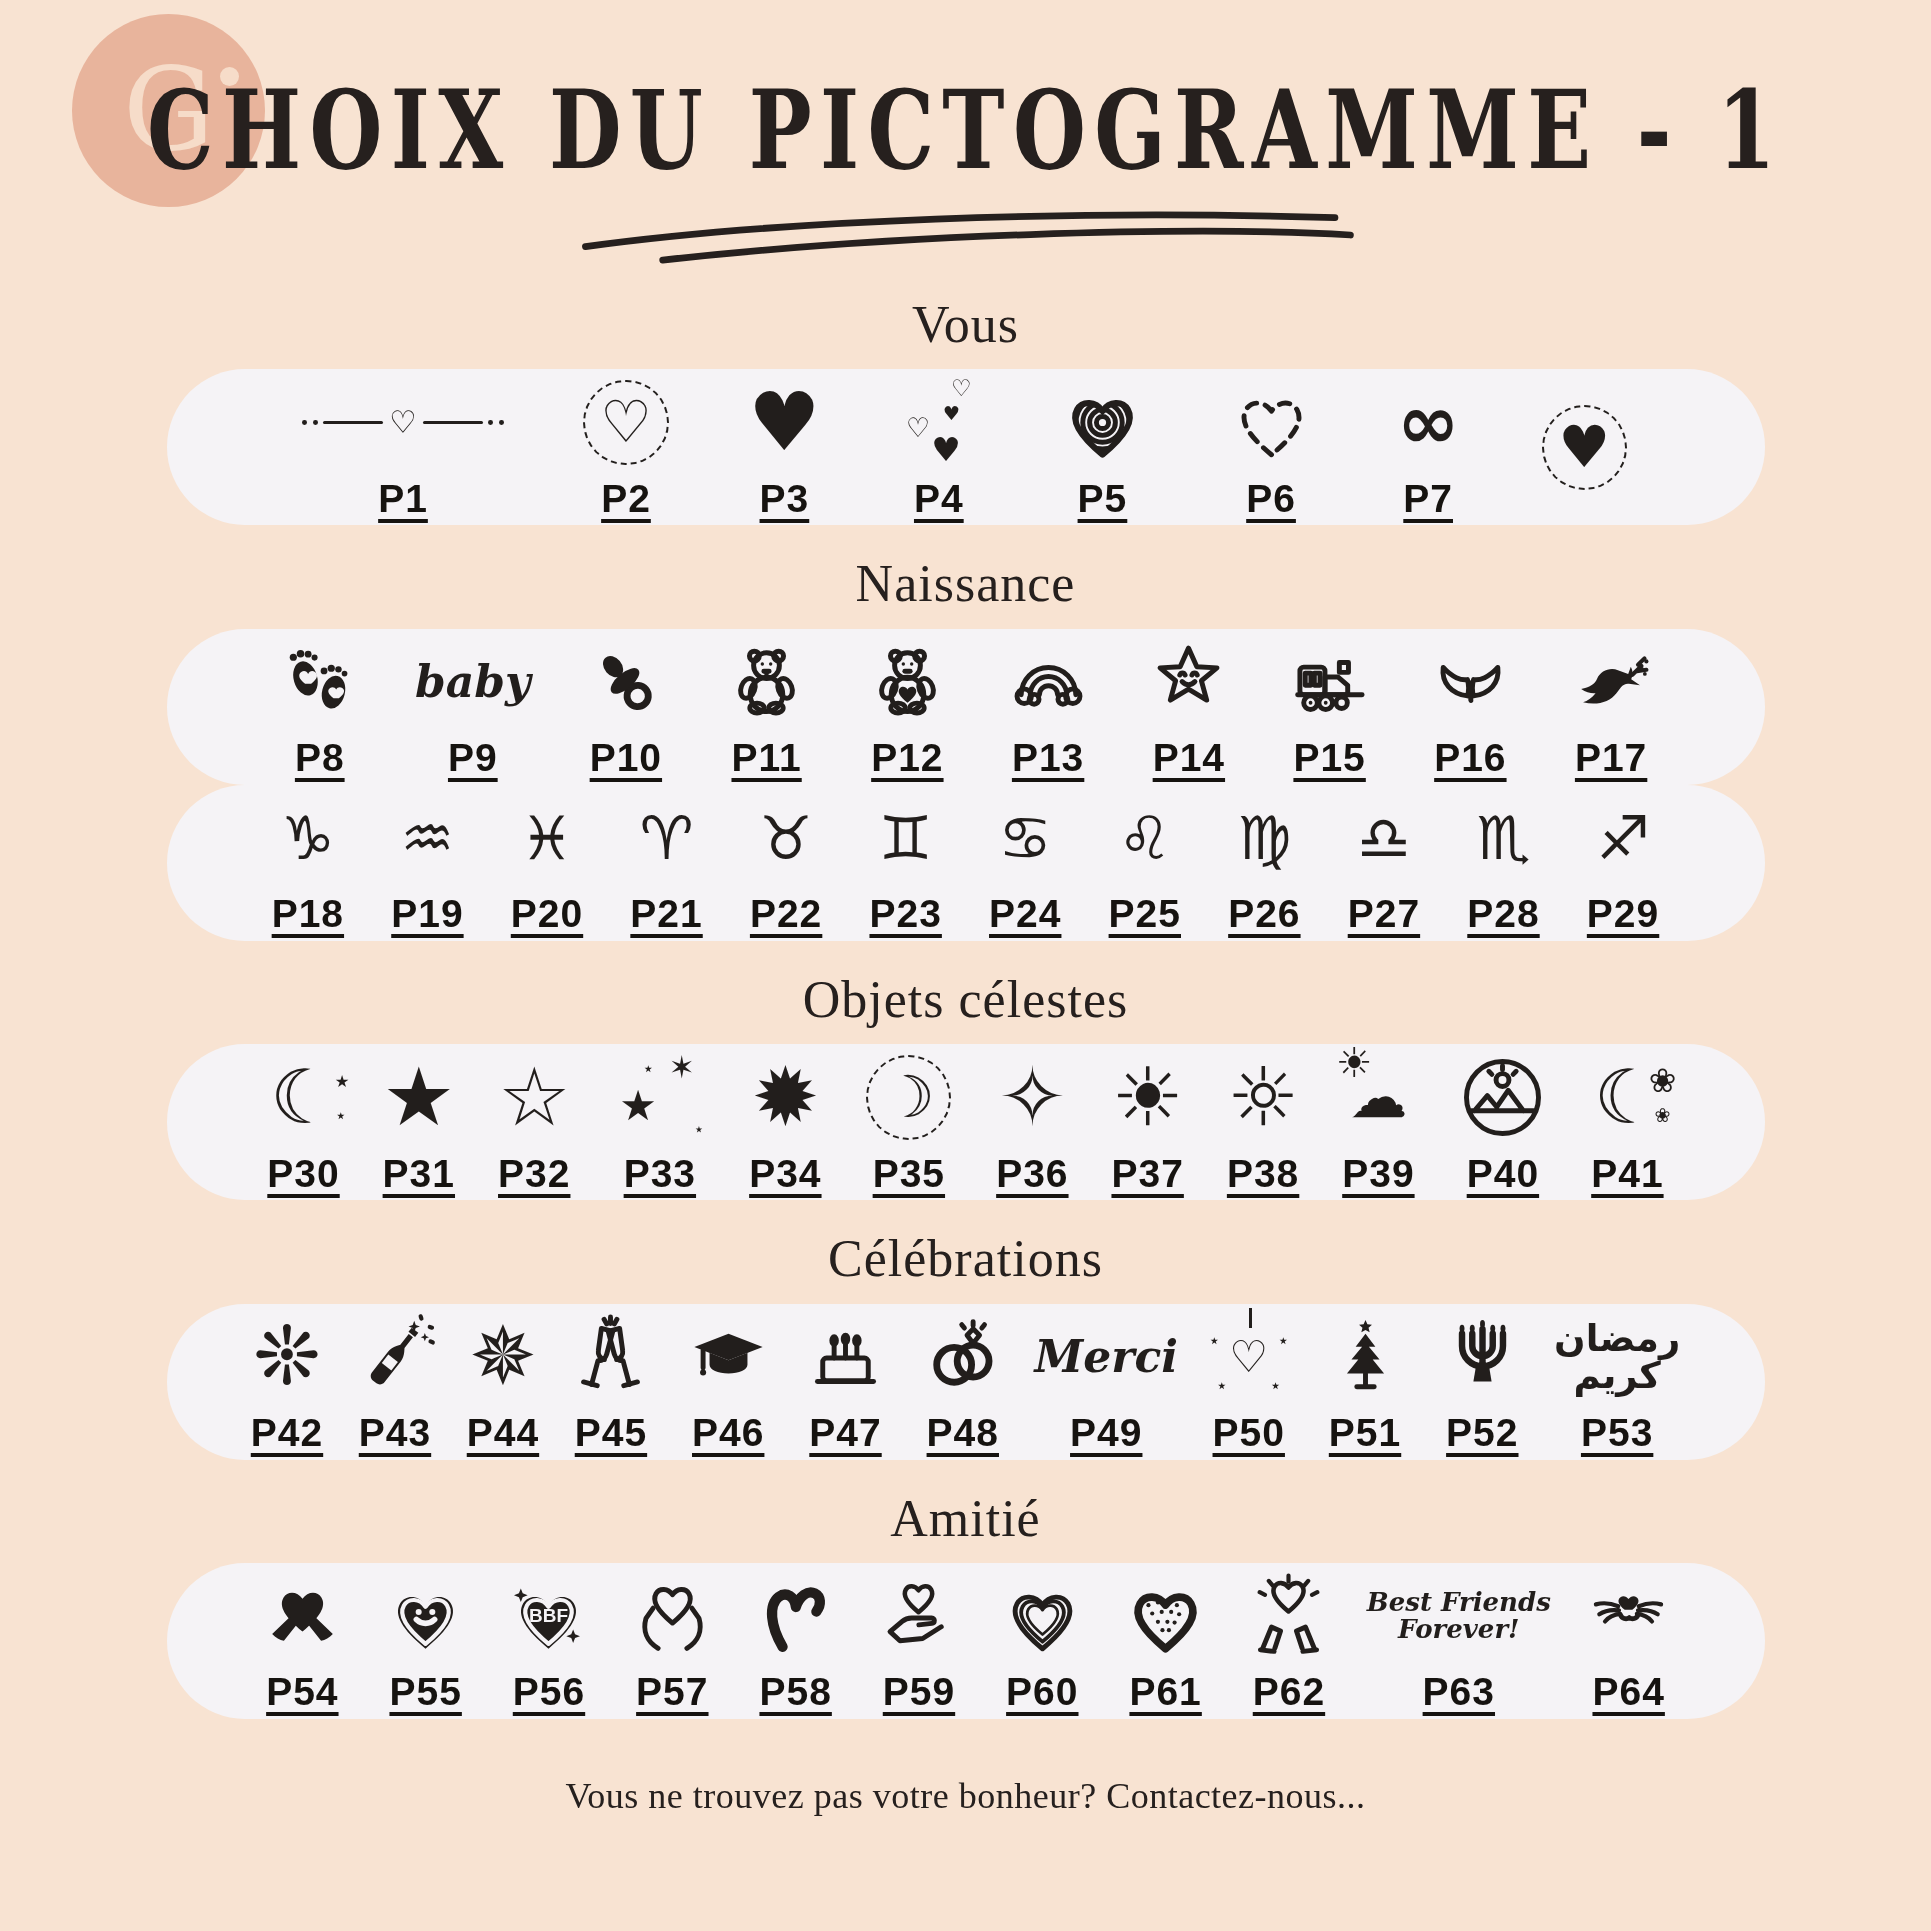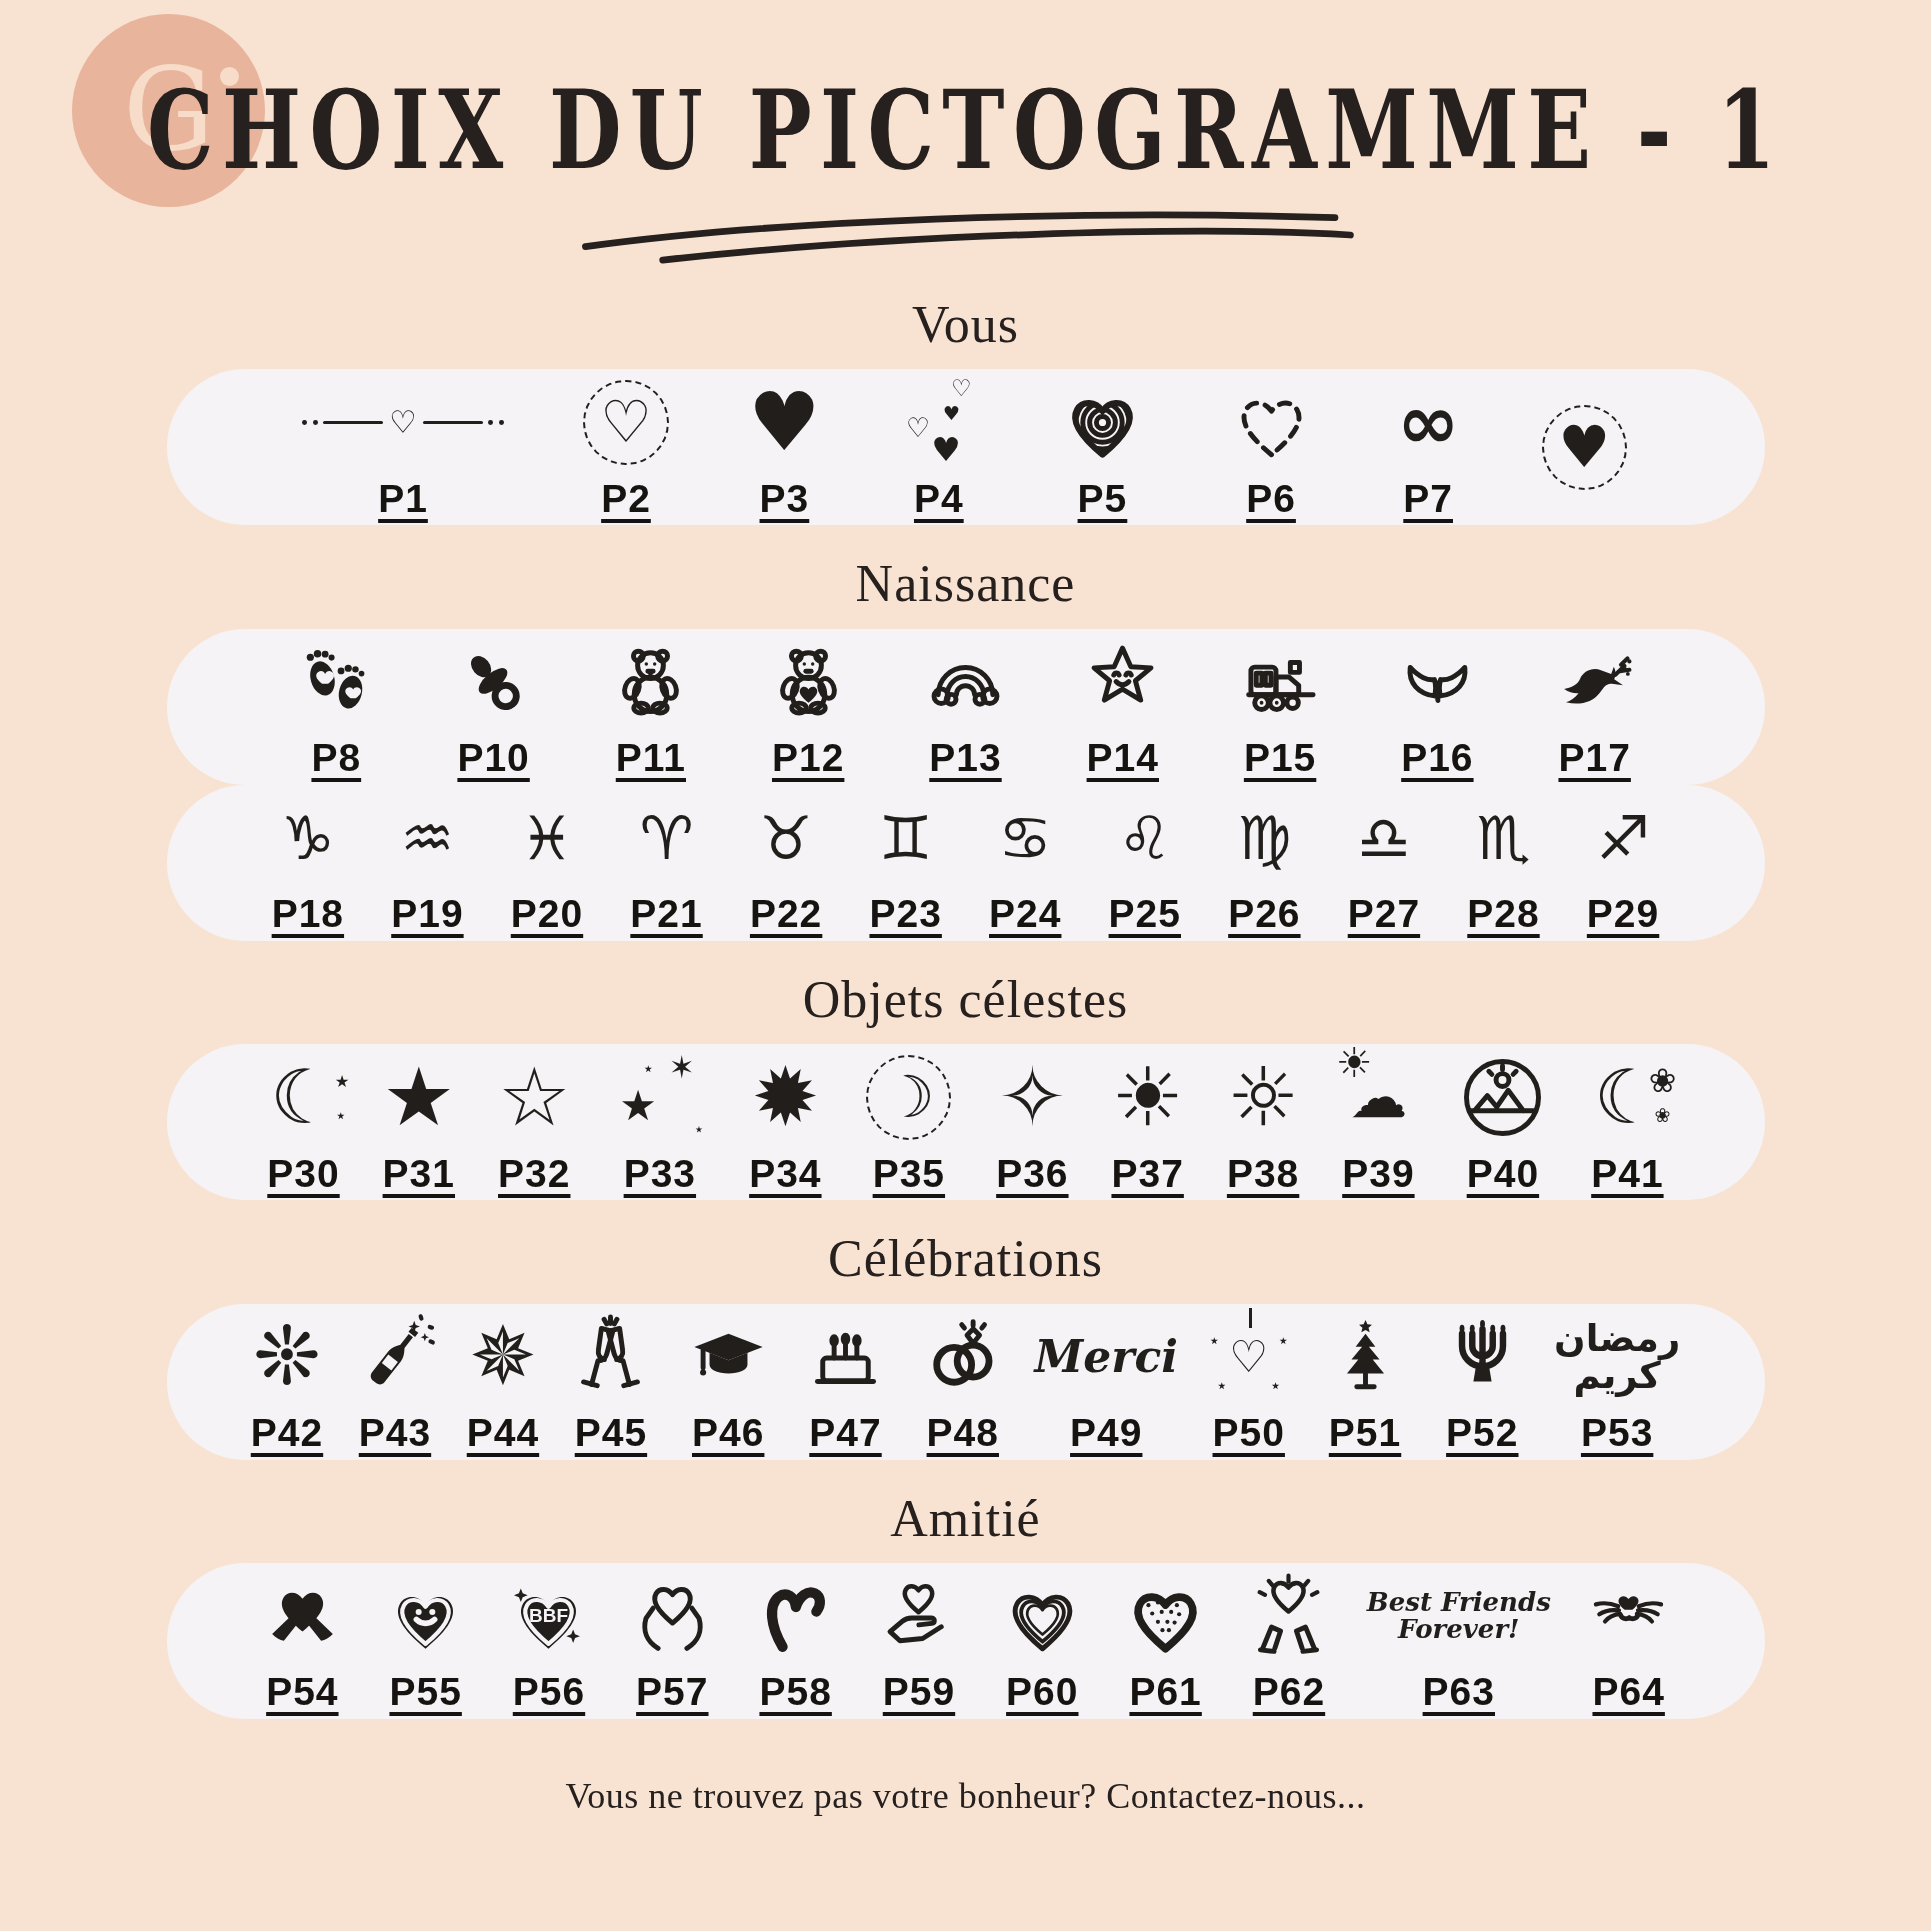--- a/index.html
+++ b/index.html
@@ -208,20 +208,26 @@
                   <circle cx="18.6" cy="9.9" r=".75"></circle>
                 </g>
                 <path fill="#f5f3f6" stroke="none" d="M8.2 12.6c-1.6-1.2-2-2.4-1-3.1.7-.5 1.5-.2 1.8.5.3-.7 1.1-1 1.8-.5 1 .7.6 1.9-1 3.1z"></path>
                 <path fill="#f5f3f6" stroke="none" d="M15.7 16.4c-1.4-1-1.8-2.1-.9-2.7.6-.4 1.3-.2 1.6.4.3-.6 1-.8 1.6-.4.9.6.5 1.7-.9 2.7z"></path>
               </svg>
             </div>
             <span class="plabel">P8</span>
           </div>
           <div class="item">
             <div class="icon">
+              <span class="script">baby</span>
+            </div>
+            <span class="plabel">P9</span>
+          </div>
+          <div class="item">
+            <div class="icon">
               <svg class="svgi" viewBox="0 0 24 24">
                 <g transform="rotate(-40 12 12)">
                   <circle cx="12" cy="17" r="2.8" stroke-width="1.8"></circle>
                   <ellipse cx="12" cy="11.8" rx="4.6" ry="2.1" fill="#221e1c" stroke="none"></ellipse>
                   <ellipse cx="12" cy="6.9" rx="2.3" ry="3.1" fill="#221e1c" stroke="none"></ellipse>
                 </g>
               </svg>
             </div>
             <span class="plabel">P10</span>
           </div>

